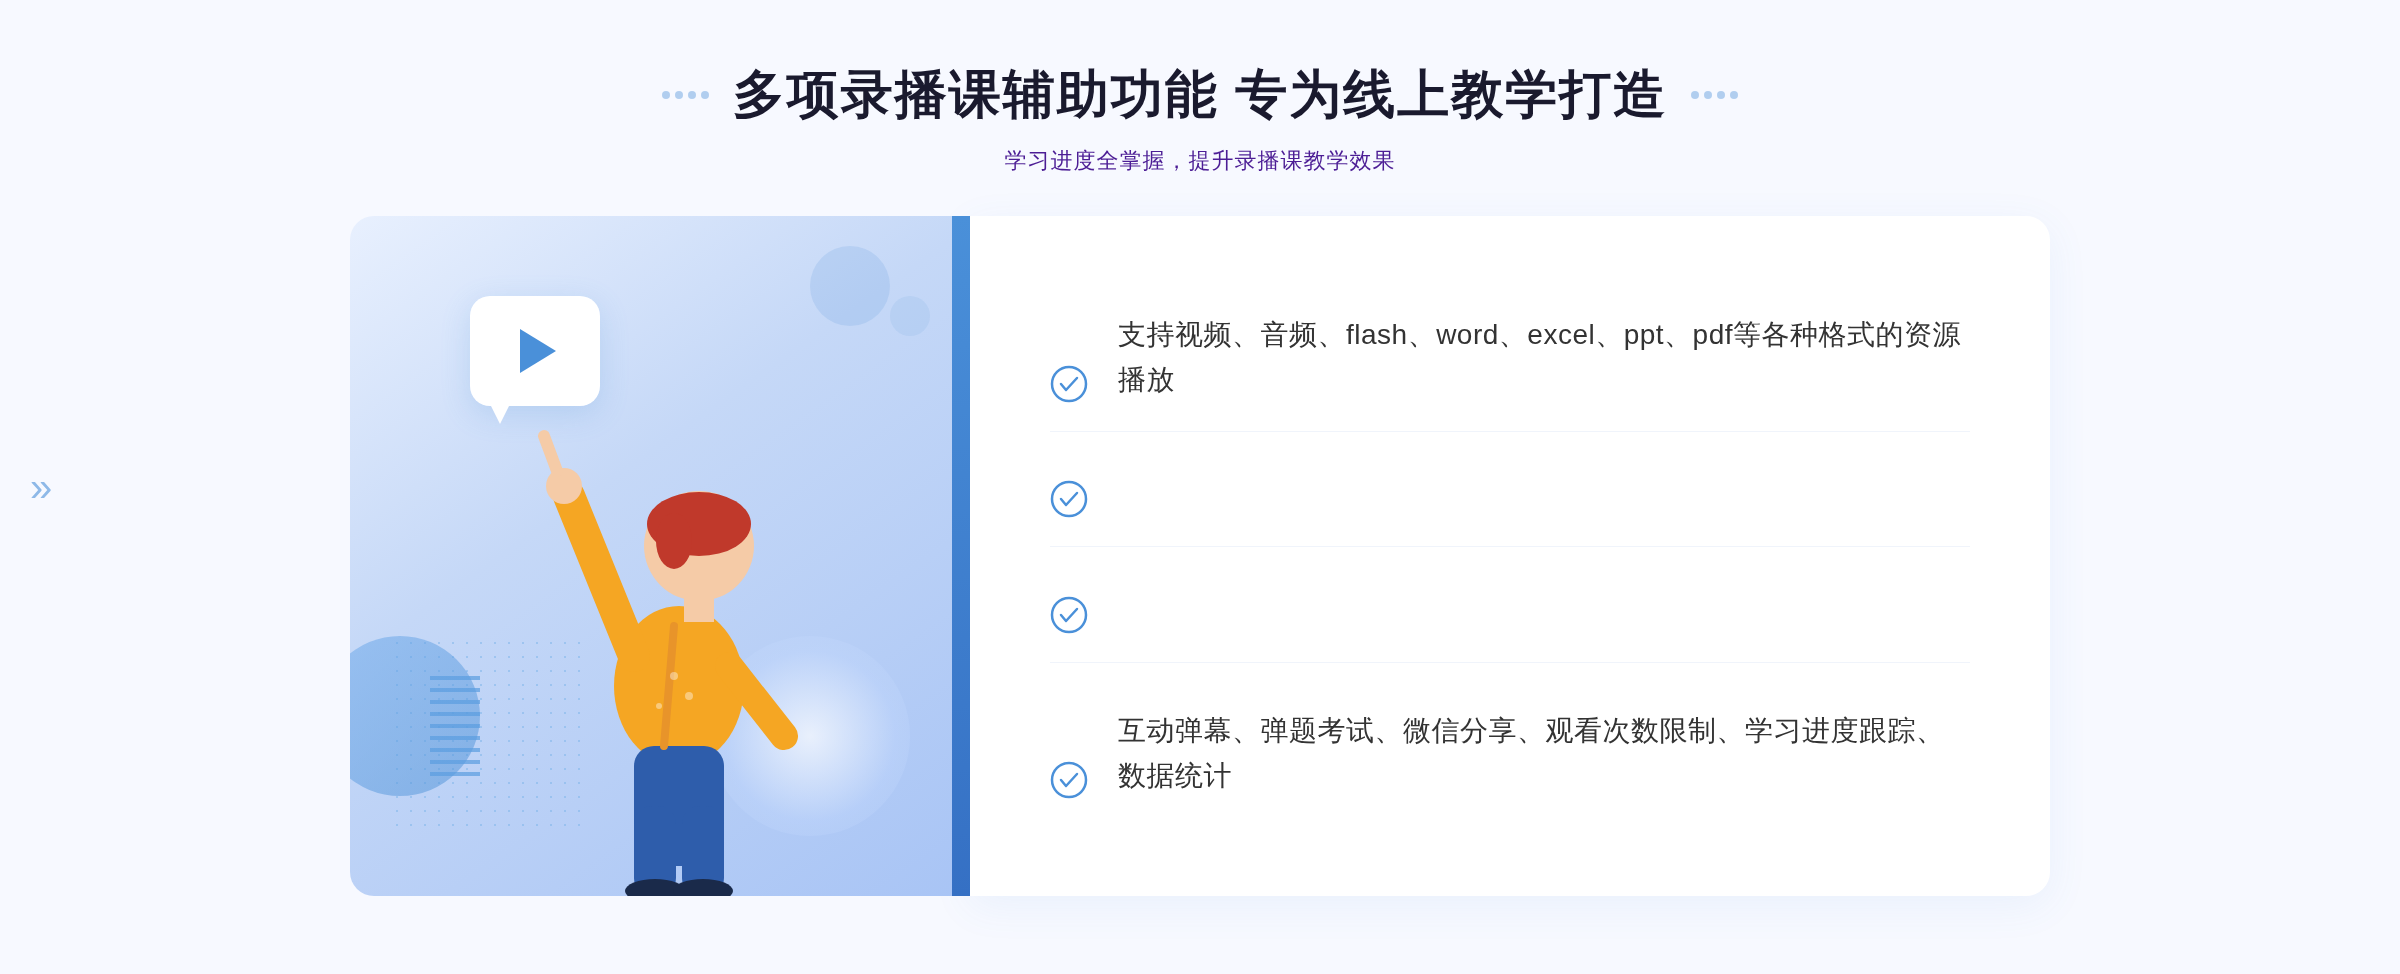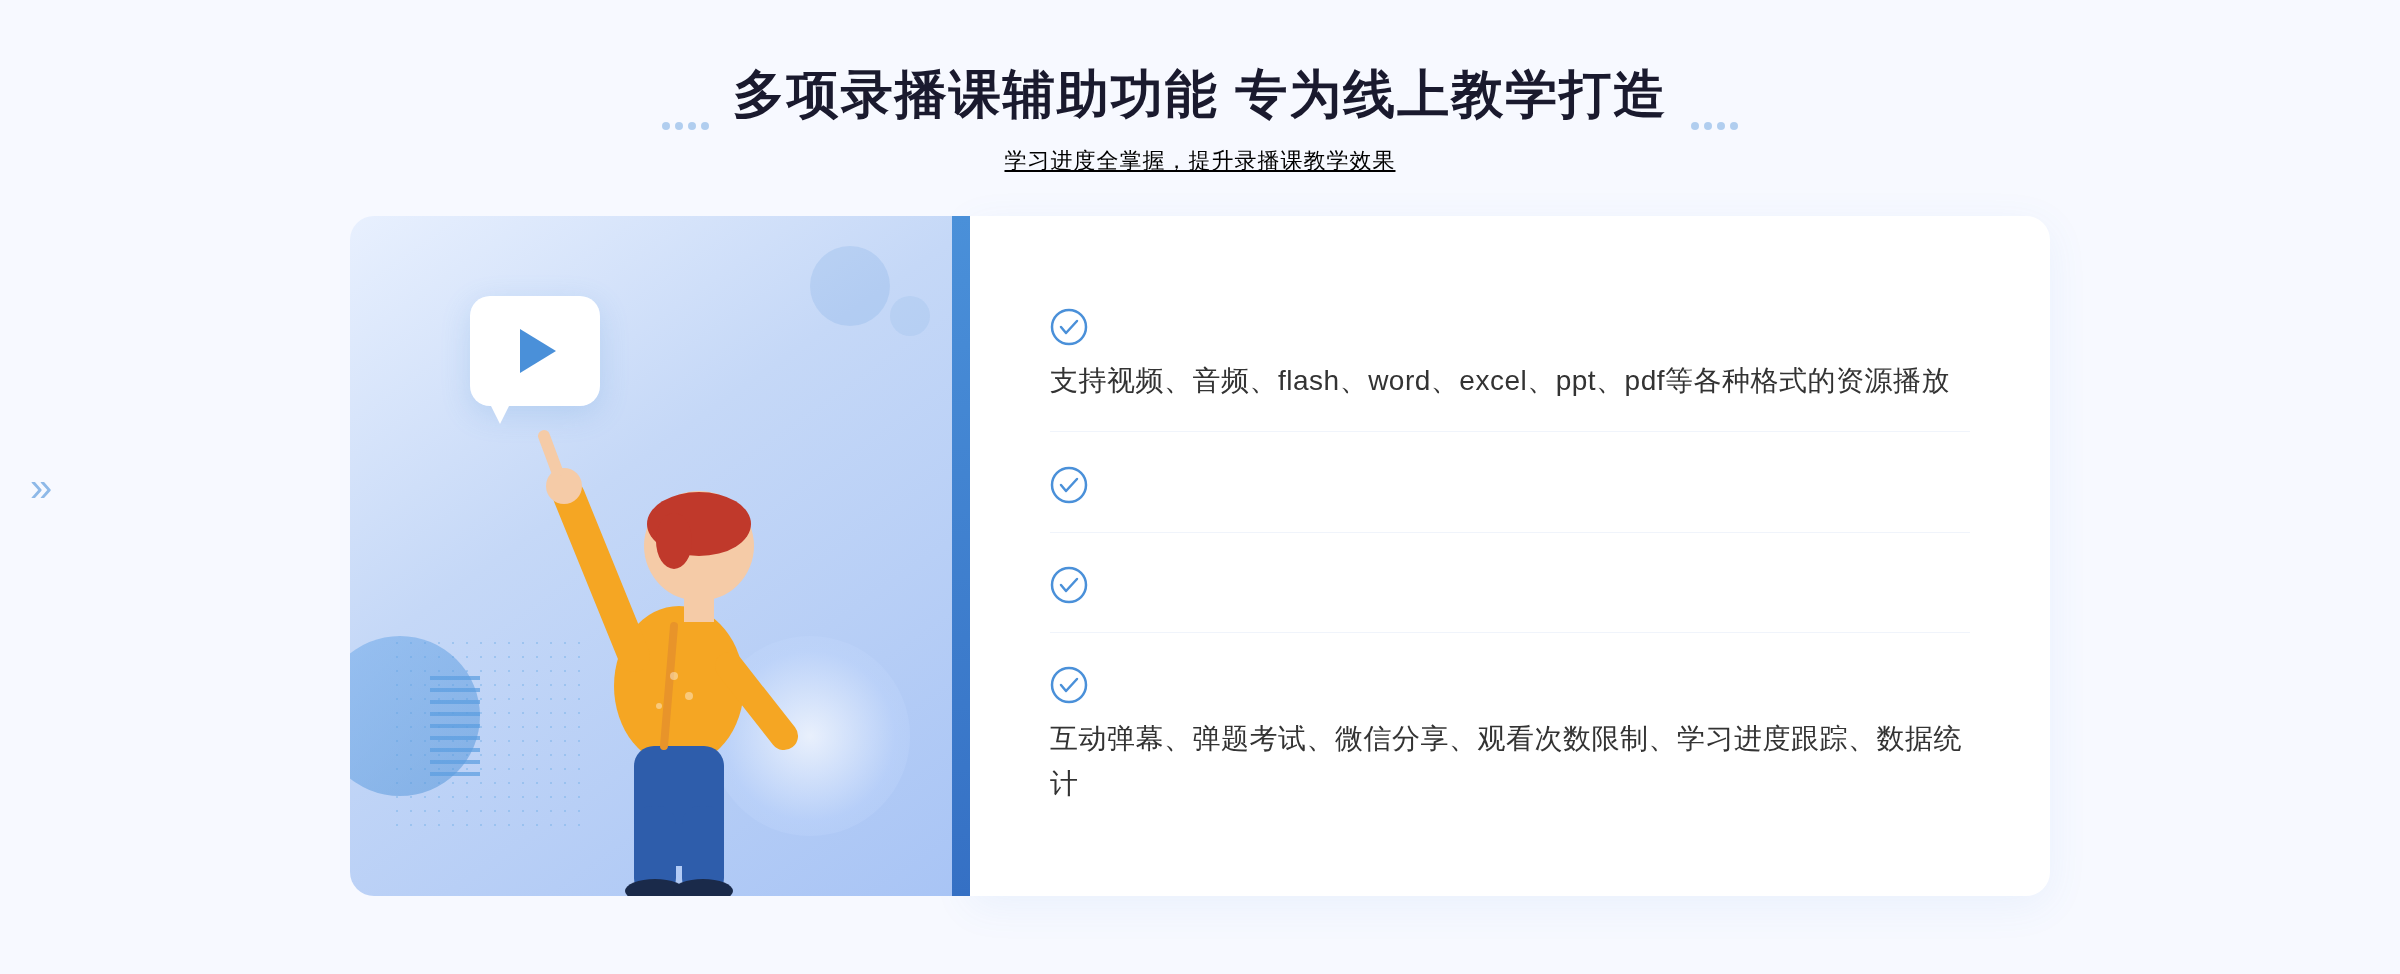--- a/index.html
+++ b/index.html
@@ -32,21 +32,21 @@
       display: flex;
       flex-direction: column;
       align-items: center;
       margin-top: 60px;
       margin-bottom: 40px;
       position: relative;
     }
 
     .title-row {
       display: flex;
-      align-items: flex-end;
+      align-items: center;
       gap: 24px;
     }
 
     .title-dots {
       display: flex;
       gap: 5px;
       opacity: 0.4;
     }
 
     .title-dots span {
@@ -59,24 +59,23 @@
 
     .main-title {
       font-size: 52px;
       font-weight: 700;
       color: #1a1a2e;
       letter-spacing: 2px;
     }
 
     .subtitle {
       font-size: 22px;
-      color: #000000;
+      color: #4c1d95;
       margin-top: 16px;
       letter-spacing: 1px;
-      text-decoration: underline;
     }
 
     
     .content-area {
       display: flex;
       align-items: stretch;
       width: 1700px;
       gap: 0;
       position: relative;
     }
@@ -204,25 +203,24 @@
       border-radius: 0 24px 24px 0;
       padding: 60px 80px;
       display: flex;
       flex-direction: column;
       justify-content: space-around;
       box-shadow: 0 10px 40px rgba(74,144,217,0.08);
     }
 
     .feature-item {
       display: flex;
-      align-items: flex-start;
-      gap: 13px;
+      align-items: flex-end;
+      gap: 30px;
       padding: 28px 0;
       border-bottom: 1px solid #f0f4fb;
-      flex-direction: column;
     }
 
     .feature-item:last-child {
       border-bottom: none;
     }
 
     .check-icon {
       width: 38px;
       height: 38px;
       flex-shrink: 0;

